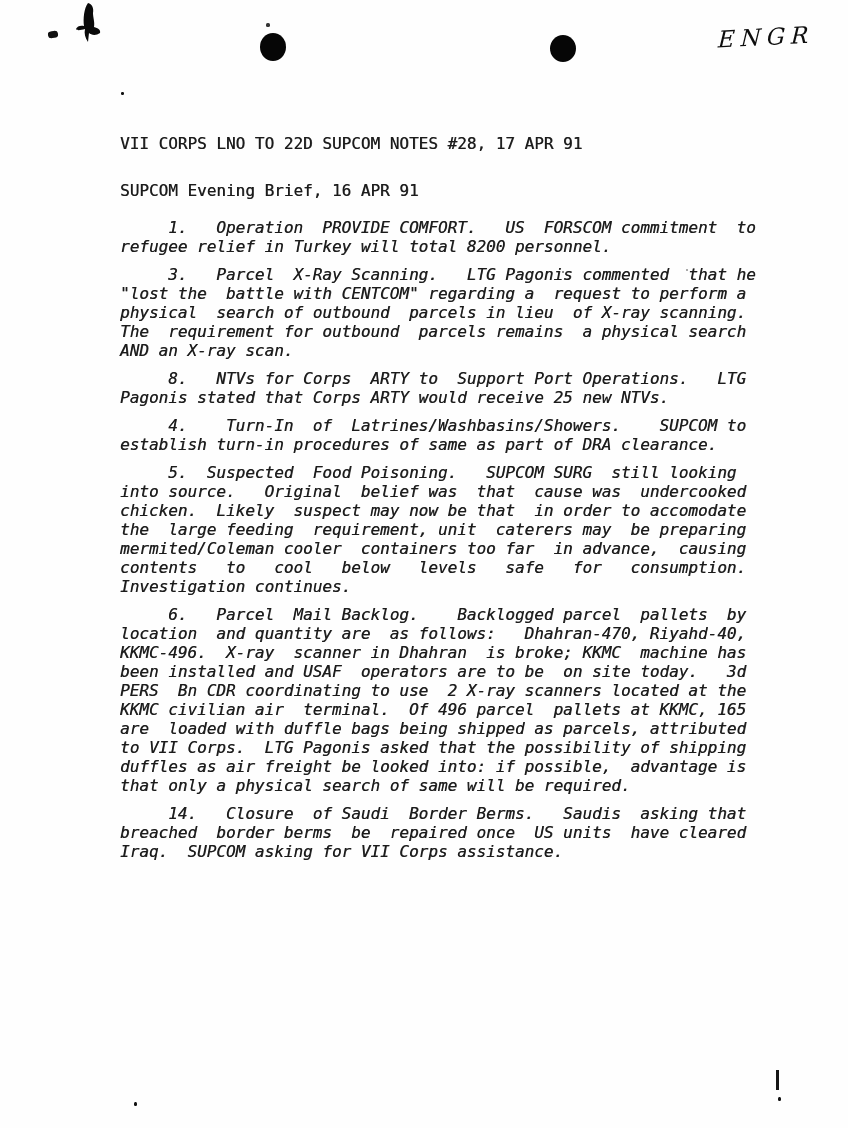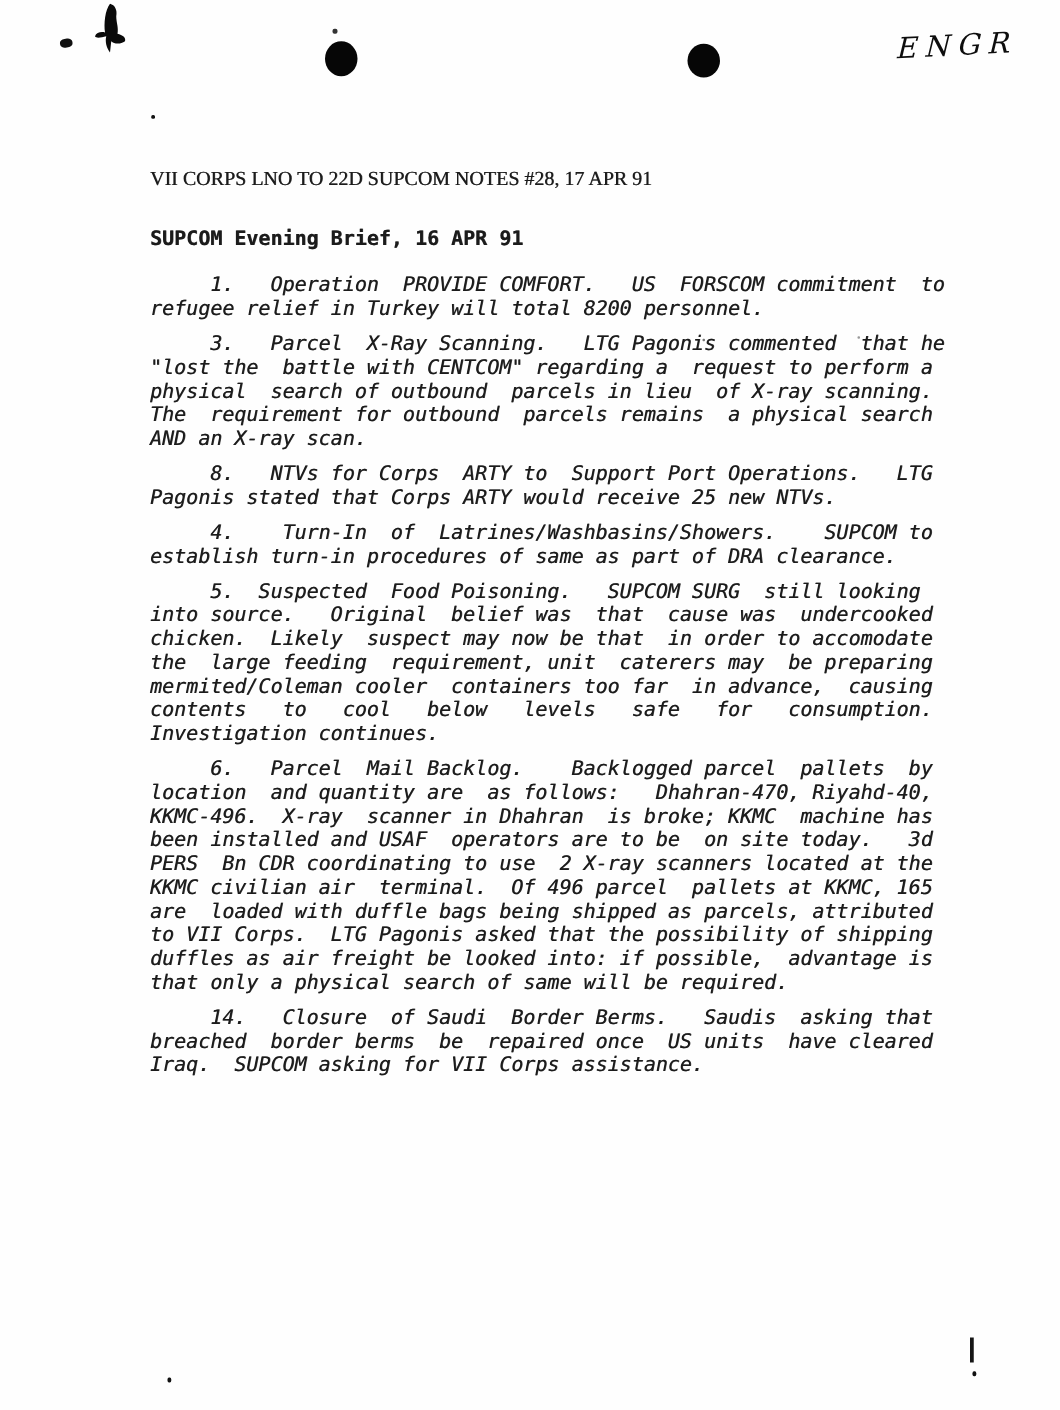--- a/index.html
+++ b/index.html
@@ -23,22 +23,22 @@
     top: 134px;
     width: 660px;
   }
   .title, .subtitle, .para {
     white-space: pre;
     font-size: 16px;
     line-height: 19px;
     letter-spacing: 0px;
     text-shadow: 0.4px 0 0 rgba(20,20,20,0.75);
   }
-  .title   { margin: 0 0 28px 0; font-family: Liberation Serif, serif; }
-  .subtitle{ margin: 0 0 18px 0; font-weight: bold; }
+  .title   { margin: 0 0 28px 0; }
+  .subtitle{ margin: 0 0 18px 0; }
   .para    { margin: 0 0 9px 0; font-style: italic; }
 
   
   .hole {
     position: absolute;
     background: #060606;
     border-radius: 50%;
   }
   .hole.left  { left: 260px; top: 33px; width: 26px; height: 28px; }
   .hole.right { left: 550px; top: 35px; width: 26px; height: 27px; }

